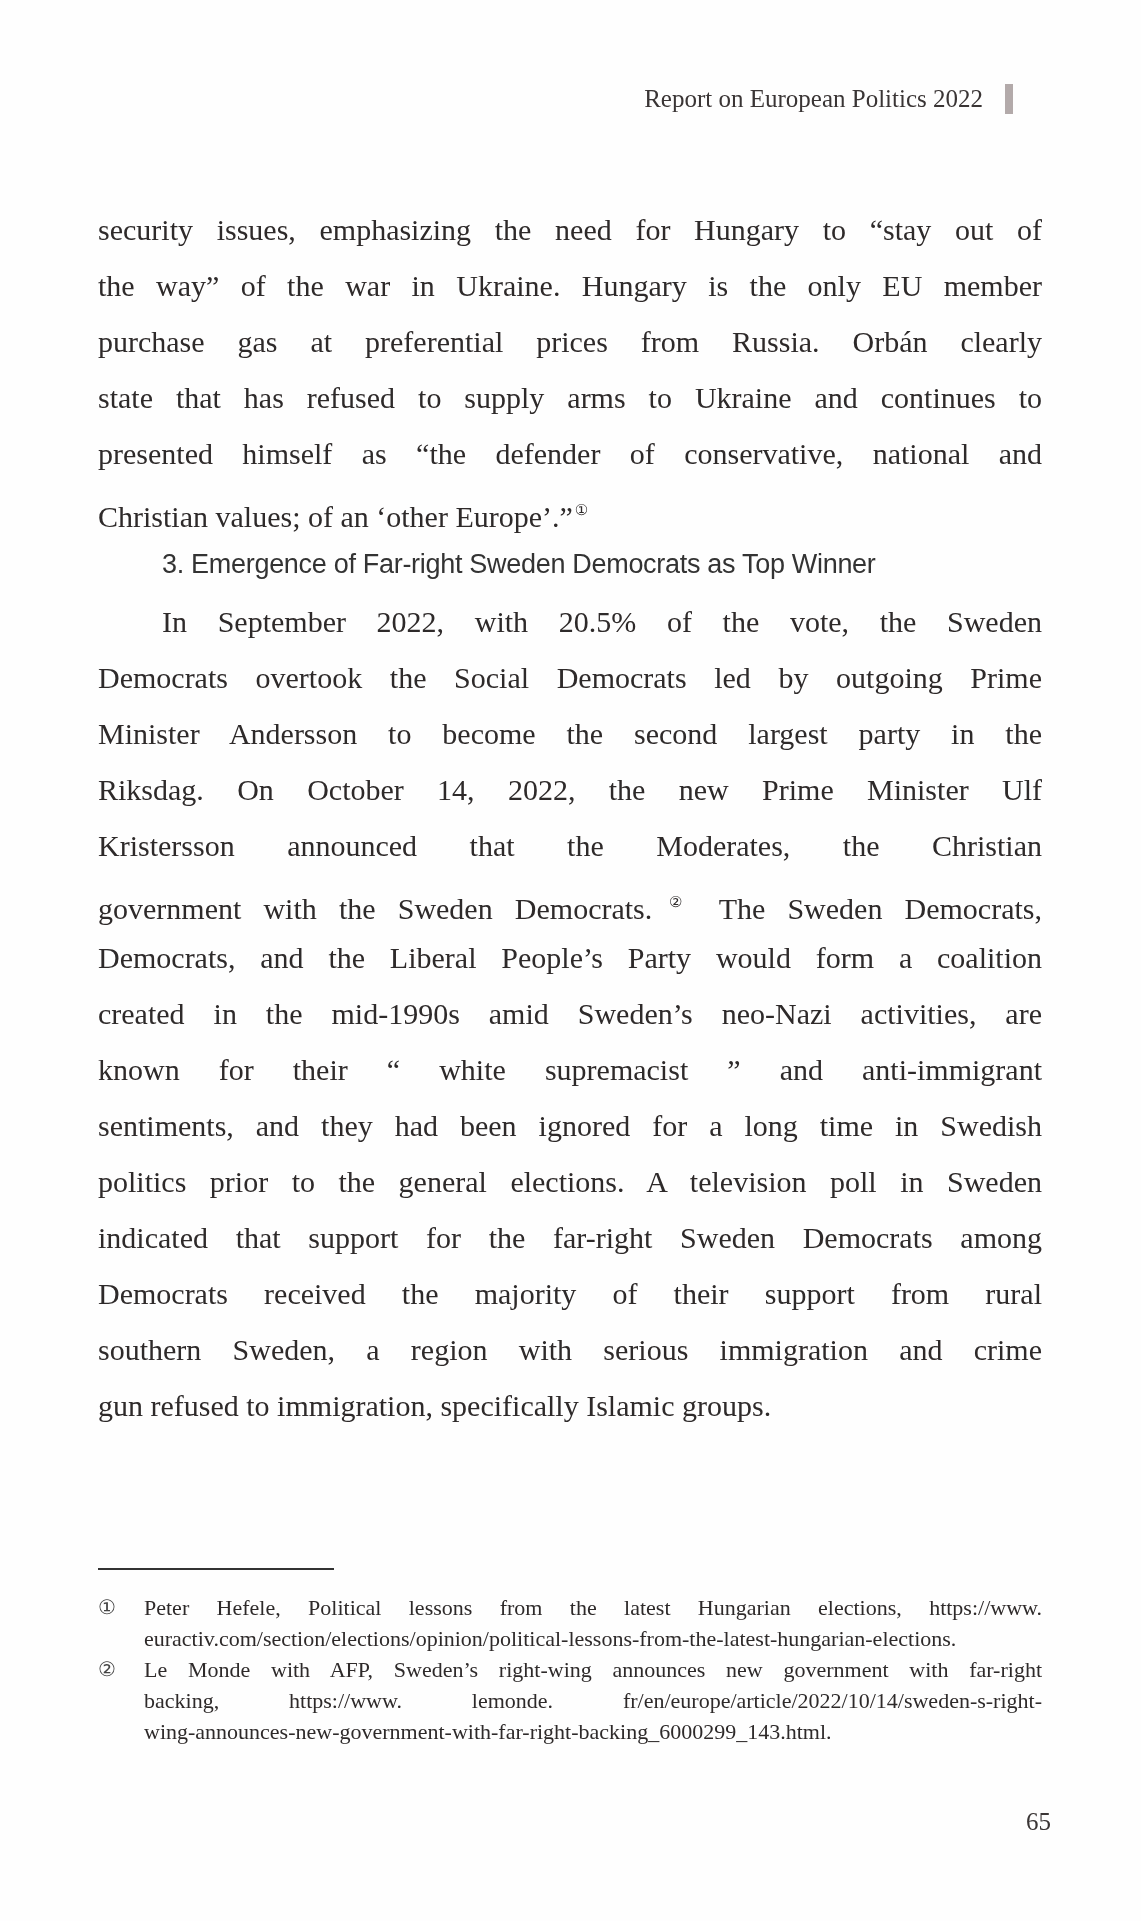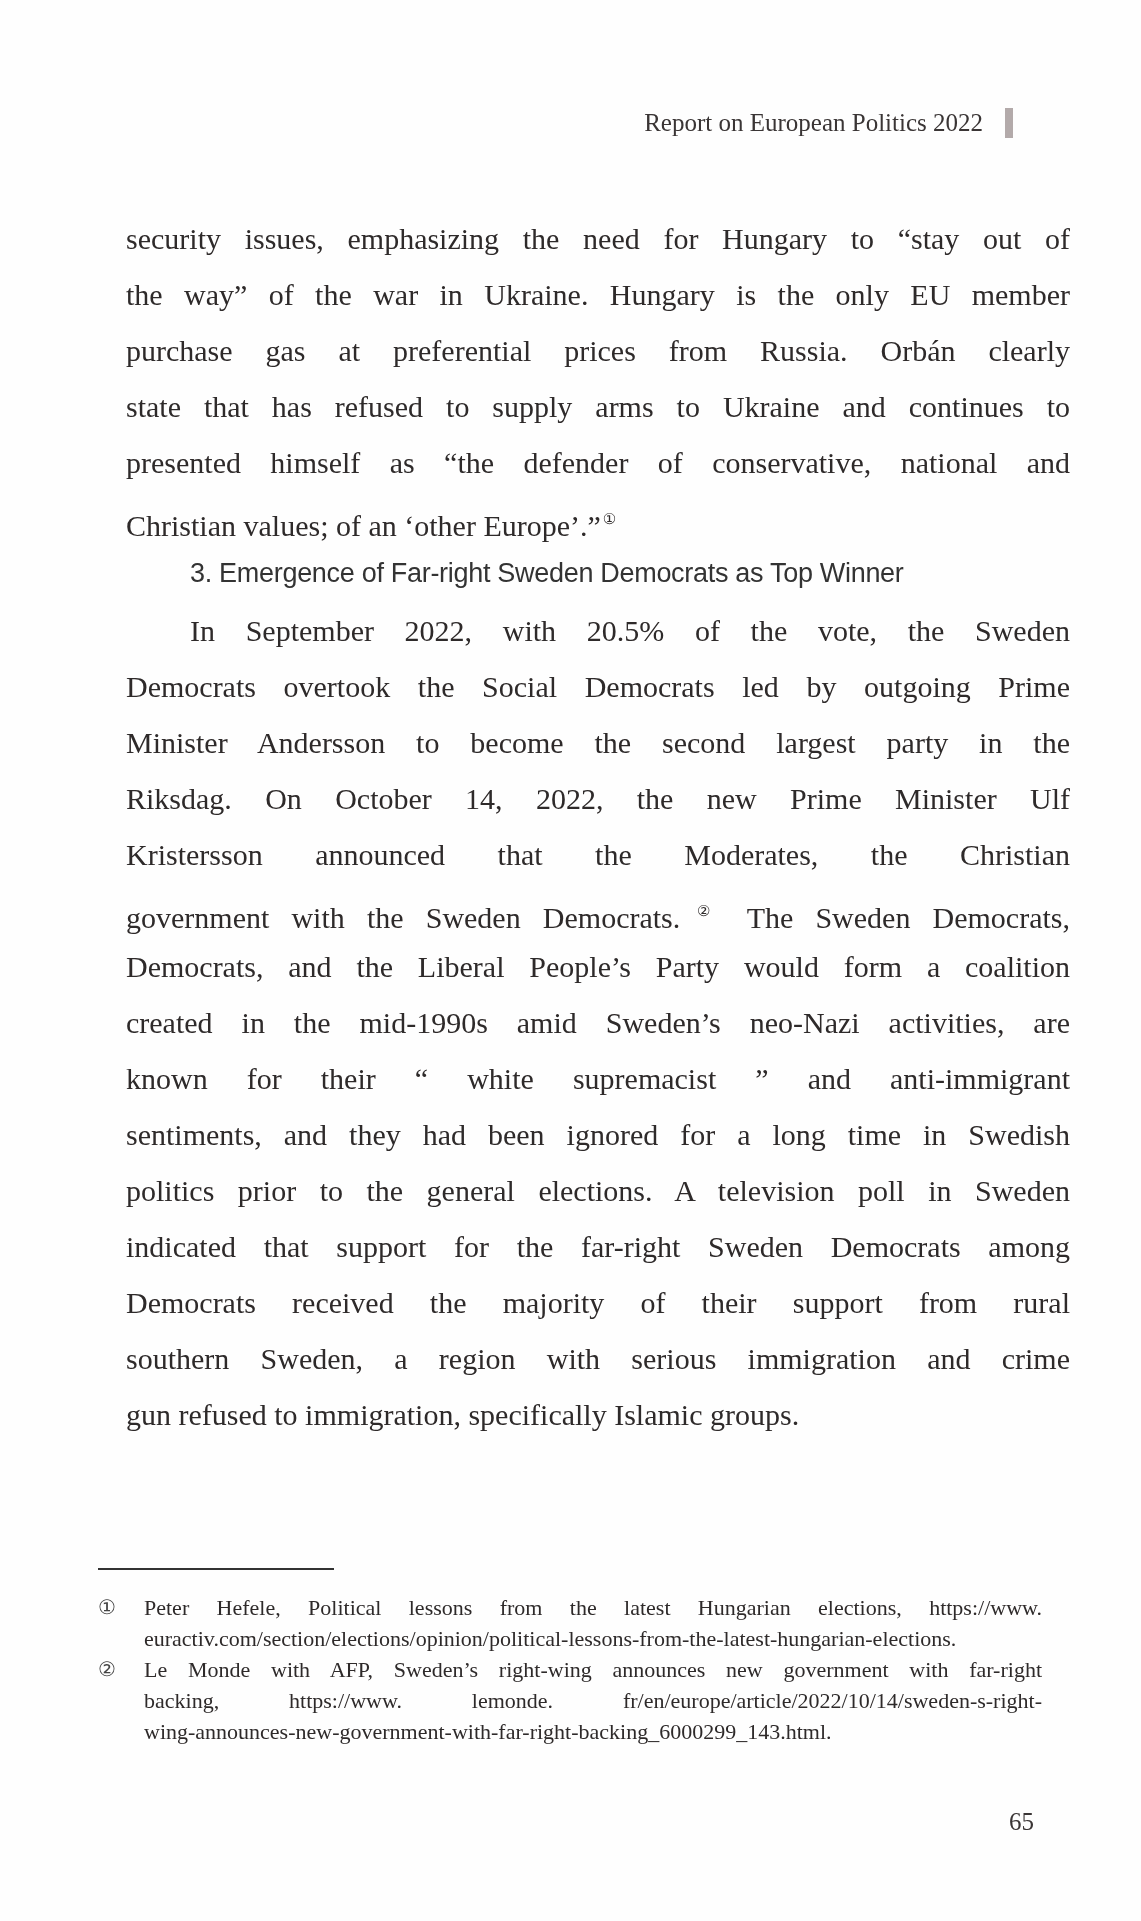--- a/index.html
+++ b/index.html
@@ -1,36 +1,36 @@
 <!DOCTYPE html>
 <html><head>
 <meta charset="utf-8">
 <style>
   html, body { margin: 0; padding: 0; background: #fefefe; }
   body { width: 1141px; height: 1921px; position: relative; overflow: hidden;
          font-family: "Liberation Serif", "DejaVu Serif", serif; color: #2e2a2a; }
-  .header { position: absolute; top: 108px; right: 128px; height: 30px; display: flex; align-items: center; }
+  .header { position: absolute; top: 84px; right: 128px; height: 30px; display: flex; align-items: center; }
   .header-title { font-size: 25px; color: #3a3535; white-space: nowrap; letter-spacing: 0px; }
   .header-bar { width: 8px; height: 30px; background: #b3aaaa; margin-left: 22px; }
-  .body-text { position: absolute; left: 98px; width: 944px; top: 209px; margin-left: 28px; }
+  .body-text { position: absolute; left: 98px; width: 944px; top: 200px; }
   .line { height: 56px; line-height: 60px; font-size: 30px; white-space: nowrap;
           text-align: justify; text-align-last: justify; }
   .line.last { text-align-last: left; }
   .line.indent { padding-left: 64px; }
   .heading { height: 56px; line-height: 56px; font-family: "Liberation Sans", "DejaVu Sans", sans-serif;
              font-size: 27px; padding-left: 64px; color: #333; white-space: nowrap; letter-spacing: -0.3px; }
   sup.fn { font-size: 15px; vertical-align: 12px; margin-left: 2px; }
   .rule { position: absolute; left: 98px; top: 1568px; width: 236px; height: 2px; background: #333; }
   .footnotes { position: absolute; left: 98px; width: 944px; top: 1592px; }
   .fn-item { display: flex; font-size: 22px; line-height: 31px; }
   .fn-mark { width: 46px; flex: none; font-size: 20px; color: #444; }
   .fn-text { flex: 1; }
   .fn-line { white-space: nowrap; text-align: justify; text-align-last: justify; height: 31px; }
   .fn-line.last { text-align-last: left; }
-  .page-number { position: absolute; right: 107px; top: 1808px; font-size: 25px; color: #3a3535; }
+  .page-number { position: absolute; right: 90px; top: 1808px; font-size: 25px; color: #3a3535; }
 </style>
 </head>
 <body>
 
 <div class="header">
   <span class="header-title">Report on European Politics 2022</span>
   <span class="header-bar"></span>
 </div>
 
 <div class="body-text">

